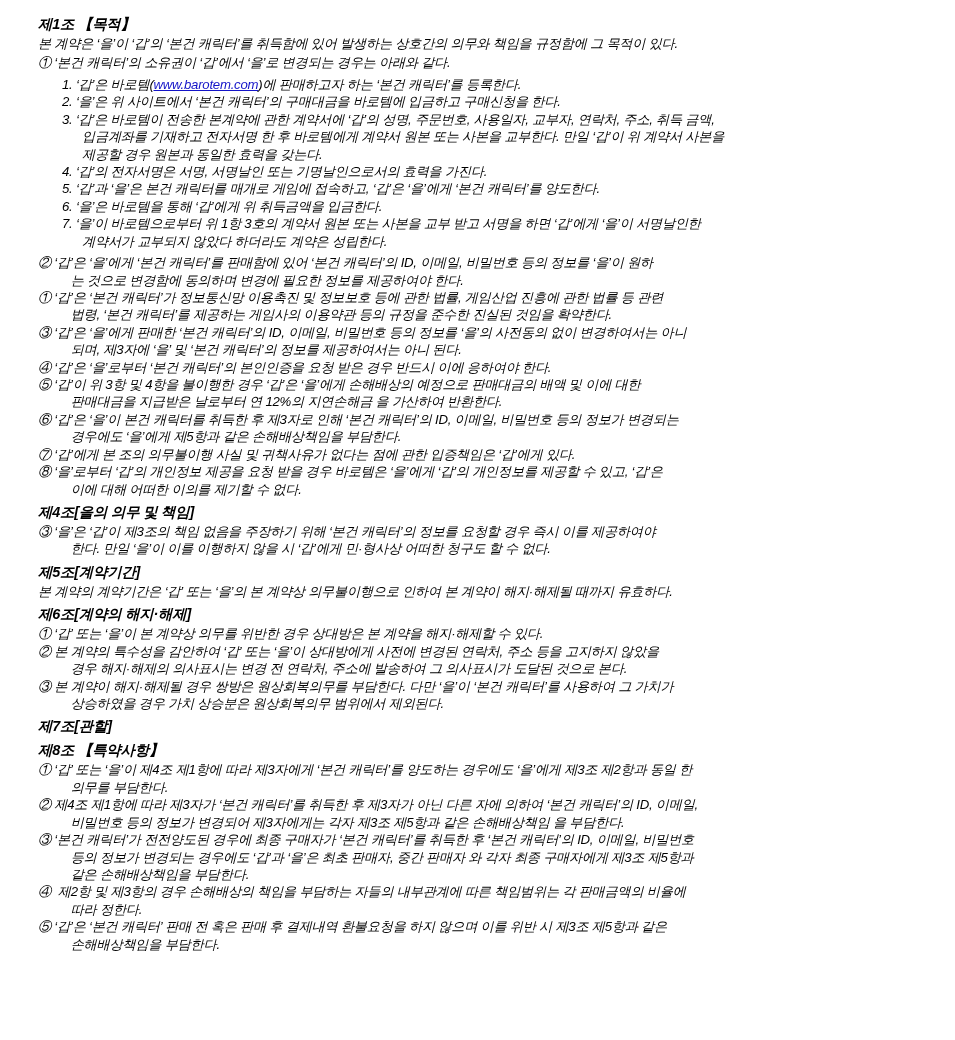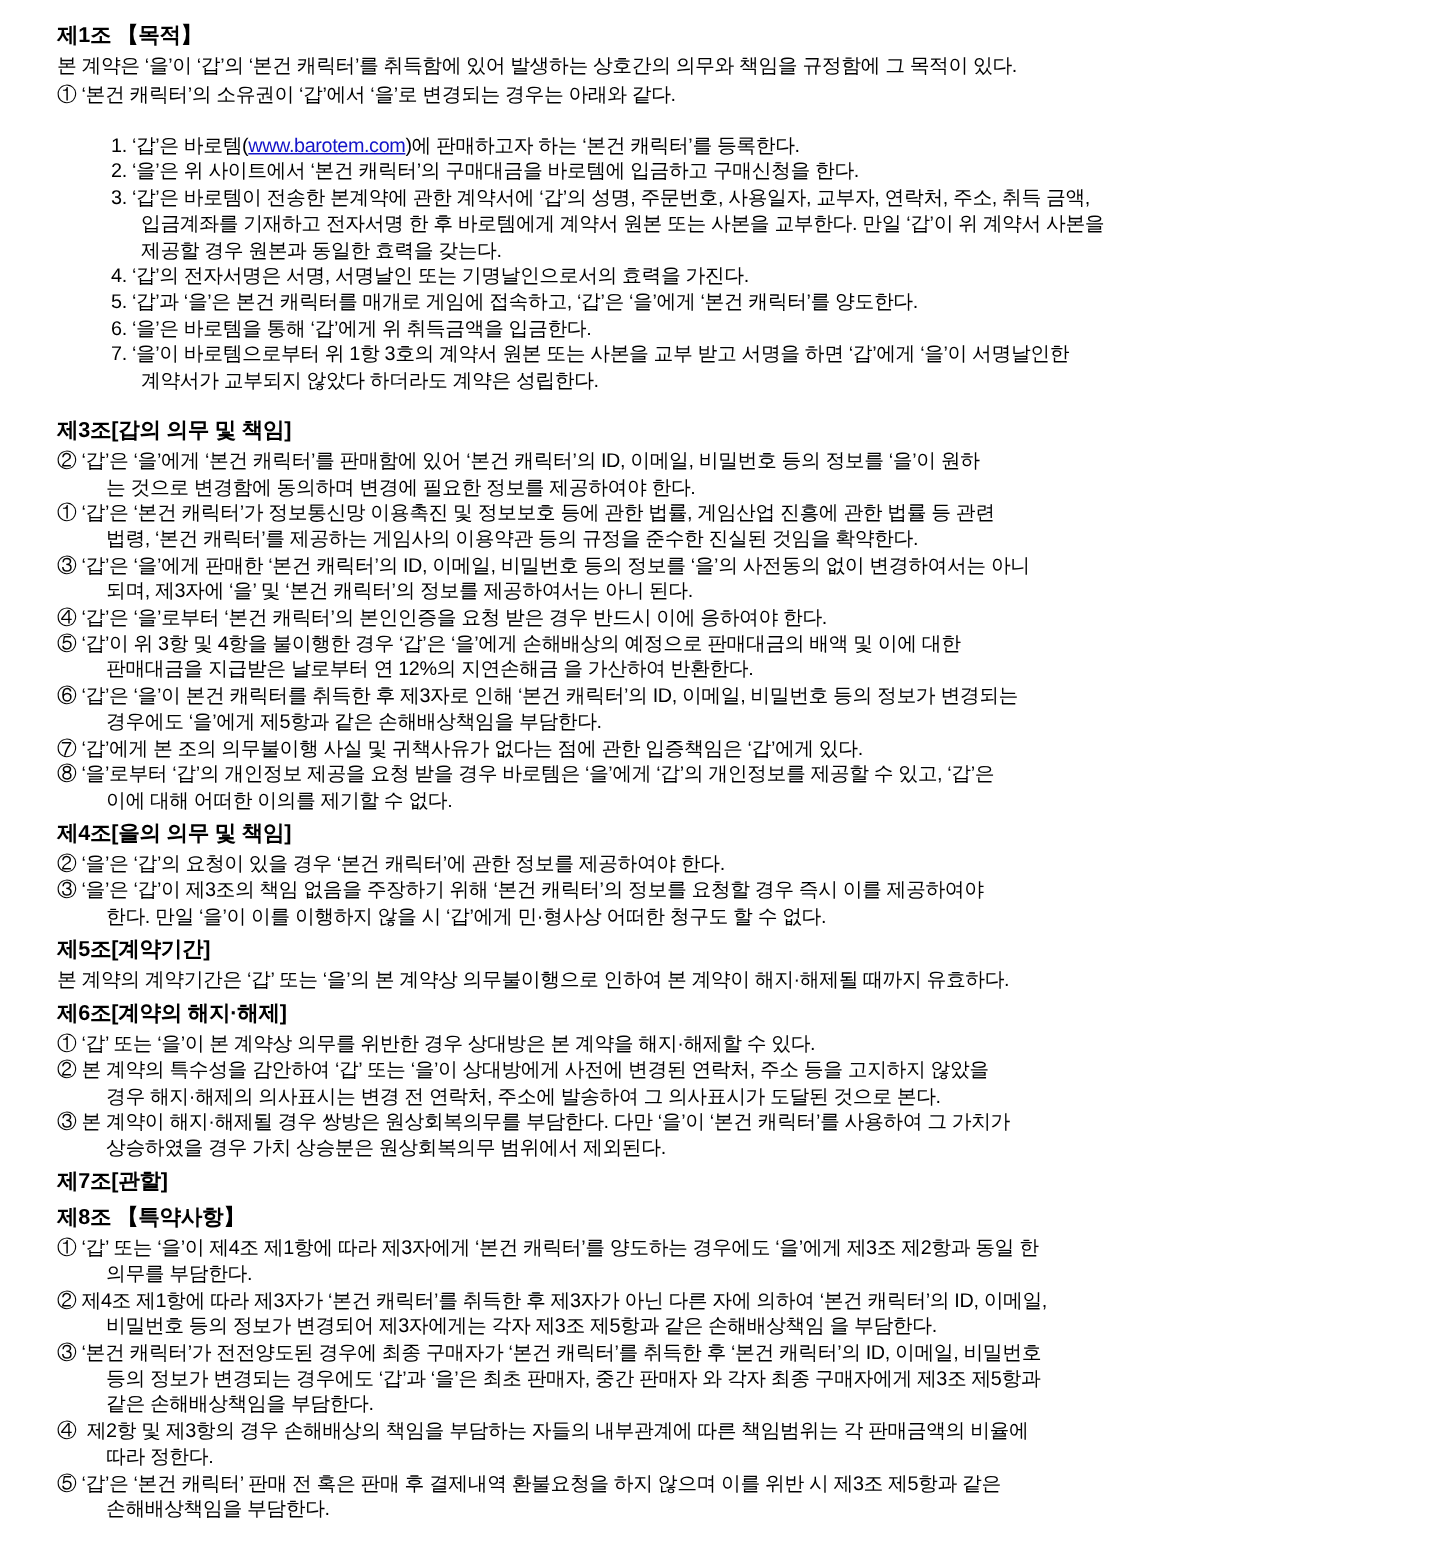--- a/index.html
+++ b/index.html
@@ -15,37 +15,38 @@
     font-size: 13.2px;
     line-height: 1.32;
   }
   .page {
     width: 955px;
     box-sizing: border-box;
     padding: 10px 24px 6px 38px;
   }
   .article {
     margin-bottom: 2px;
+    font-style: italic;
   }
   .art-head {
     font-weight: bold;
     font-size: 14.4px;
     letter-spacing: -0.2px;
     margin-top: 5px;
     margin-bottom: 1px;
     white-space: pre;
   }
   .para {
     margin: 0 0 0 0;
     padding-left: 0;
     white-space: pre-wrap;
     letter-spacing: -0.25px;
   }
   .numlist {
-    margin: 16px;
+    margin: 4px;
     padding: 0;
     list-style: none;
   }
   .numlist li {
     padding-left: 40px;
     text-indent: -20px;
     white-space: pre-wrap;
     letter-spacing: -0.25px;
   }
   .circ-list {
@@ -84,21 +85,20 @@
 제공할 경우 원본과 동일한 효력을 갖는다.</span></li>
       <li><span>4. </span><span>‘갑’의 전자서명은 서명, 서명날인 또는 기명날인으로서의 효력을 가진다.</span></li>
       <li><span>5. </span><span>‘갑’과 ‘을’은 본건 캐릭터를 매개로 게임에 접속하고, ‘갑’은 ‘을’에게 ‘본건 캐릭터’를 양도한다.</span></li>
       <li><span>6. </span><span>‘을’은 바로템을 통해 ‘갑’에게 위 취득금액을 입금한다.</span></li>
       <li><span>7. </span><span>‘을’이 바로템으로부터 위 1항 3호의 계약서 원본 또는 사본을 교부 받고 서명을 하면 ‘갑’에게 ‘을’이 서명날인한
 계약서가 교부되지 않았다 하더라도 계약은 성립한다.</span></li>
     </ol>
   </div>
 
   <div class="article">
-    <div class="art-head">제3조[갑의 의무 및 책임]</div>
     <ul class="circ-list">
       <li>② ‘갑’은 ‘을’에게 ‘본건 캐릭터’를 판매함에 있어 ‘본건 캐릭터’의 ID, 이메일, 비밀번호 등의 정보를 ‘을’이 원하
     는 것으로 변경함에 동의하며 변경에 필요한 정보를 제공하여야 한다.</li>
       <li>① ‘갑’은 ‘본건 캐릭터’가 정보통신망 이용촉진 및 정보보호 등에 관한 법률, 게임산업 진흥에 관한 법률 등 관련
     법령, ‘본건 캐릭터’를 제공하는 게임사의 이용약관 등의 규정을 준수한 진실된 것임을 확약한다.</li>
       <li>③ ‘갑’은 ‘을’에게 판매한 ‘본건 캐릭터’의 ID, 이메일, 비밀번호 등의 정보를 ‘을’의 사전동의 없이 변경하여서는 아니
     되며, 제3자에 ‘을’ 및 ‘본건 캐릭터’의 정보를 제공하여서는 아니 된다.</li>
       <li>④ ‘갑’은 ‘을’로부터 ‘본건 캐릭터’의 본인인증을 요청 받은 경우 반드시 이에 응하여야 한다.</li>
       <li>⑤ ‘갑’이 위 3항 및 4항을 불이행한 경우 ‘갑’은 ‘을’에게 손해배상의 예정으로 판매대금의 배액 및 이에 대한
     판매대금을 지급받은 날로부터 연 12%의 지연손해금 을 가산하여 반환한다.</li>
@@ -106,21 +106,20 @@
     경우에도 ‘을’에게 제5항과 같은 손해배상책임을 부담한다.</li>
       <li>⑦ ‘갑’에게 본 조의 의무불이행 사실 및 귀책사유가 없다는 점에 관한 입증책임은 ‘갑’에게 있다.</li>
       <li>⑧ ‘을’로부터 ‘갑’의 개인정보 제공을 요청 받을 경우 바로템은 ‘을’에게 ‘갑’의 개인정보를 제공할 수 있고, ‘갑’은
     이에 대해 어떠한 이의를 제기할 수 없다.</li>
     </ul>
   </div>
 
   <div class="article">
     <div class="art-head">제4조[을의 의무 및 책임]</div>
     <ul class="circ-list">
-      <li>② ‘을’은 ‘갑’의 요청이 있을 경우 ‘본건 캐릭터’에 관한 정보를 제공하여야 한다.</li>
       <li>③ ‘을’은 ‘갑’이 제3조의 책임 없음을 주장하기 위해 ‘본건 캐릭터’의 정보를 요청할 경우 즉시 이를 제공하여야
     한다. 만일 ‘을’이 이를 이행하지 않을 시 ‘갑’에게 민·형사상 어떠한 청구도 할 수 없다.</li>
     </ul>
   </div>
 
   <div class="article">
     <div class="art-head">제5조[계약기간]</div>
     <div class="para">본 계약의 계약기간은 ‘갑’ 또는 ‘을’의 본 계약상 의무불이행으로 인하여 본 계약이 해지·해제될 때까지 유효하다.</div>
   </div>
 

